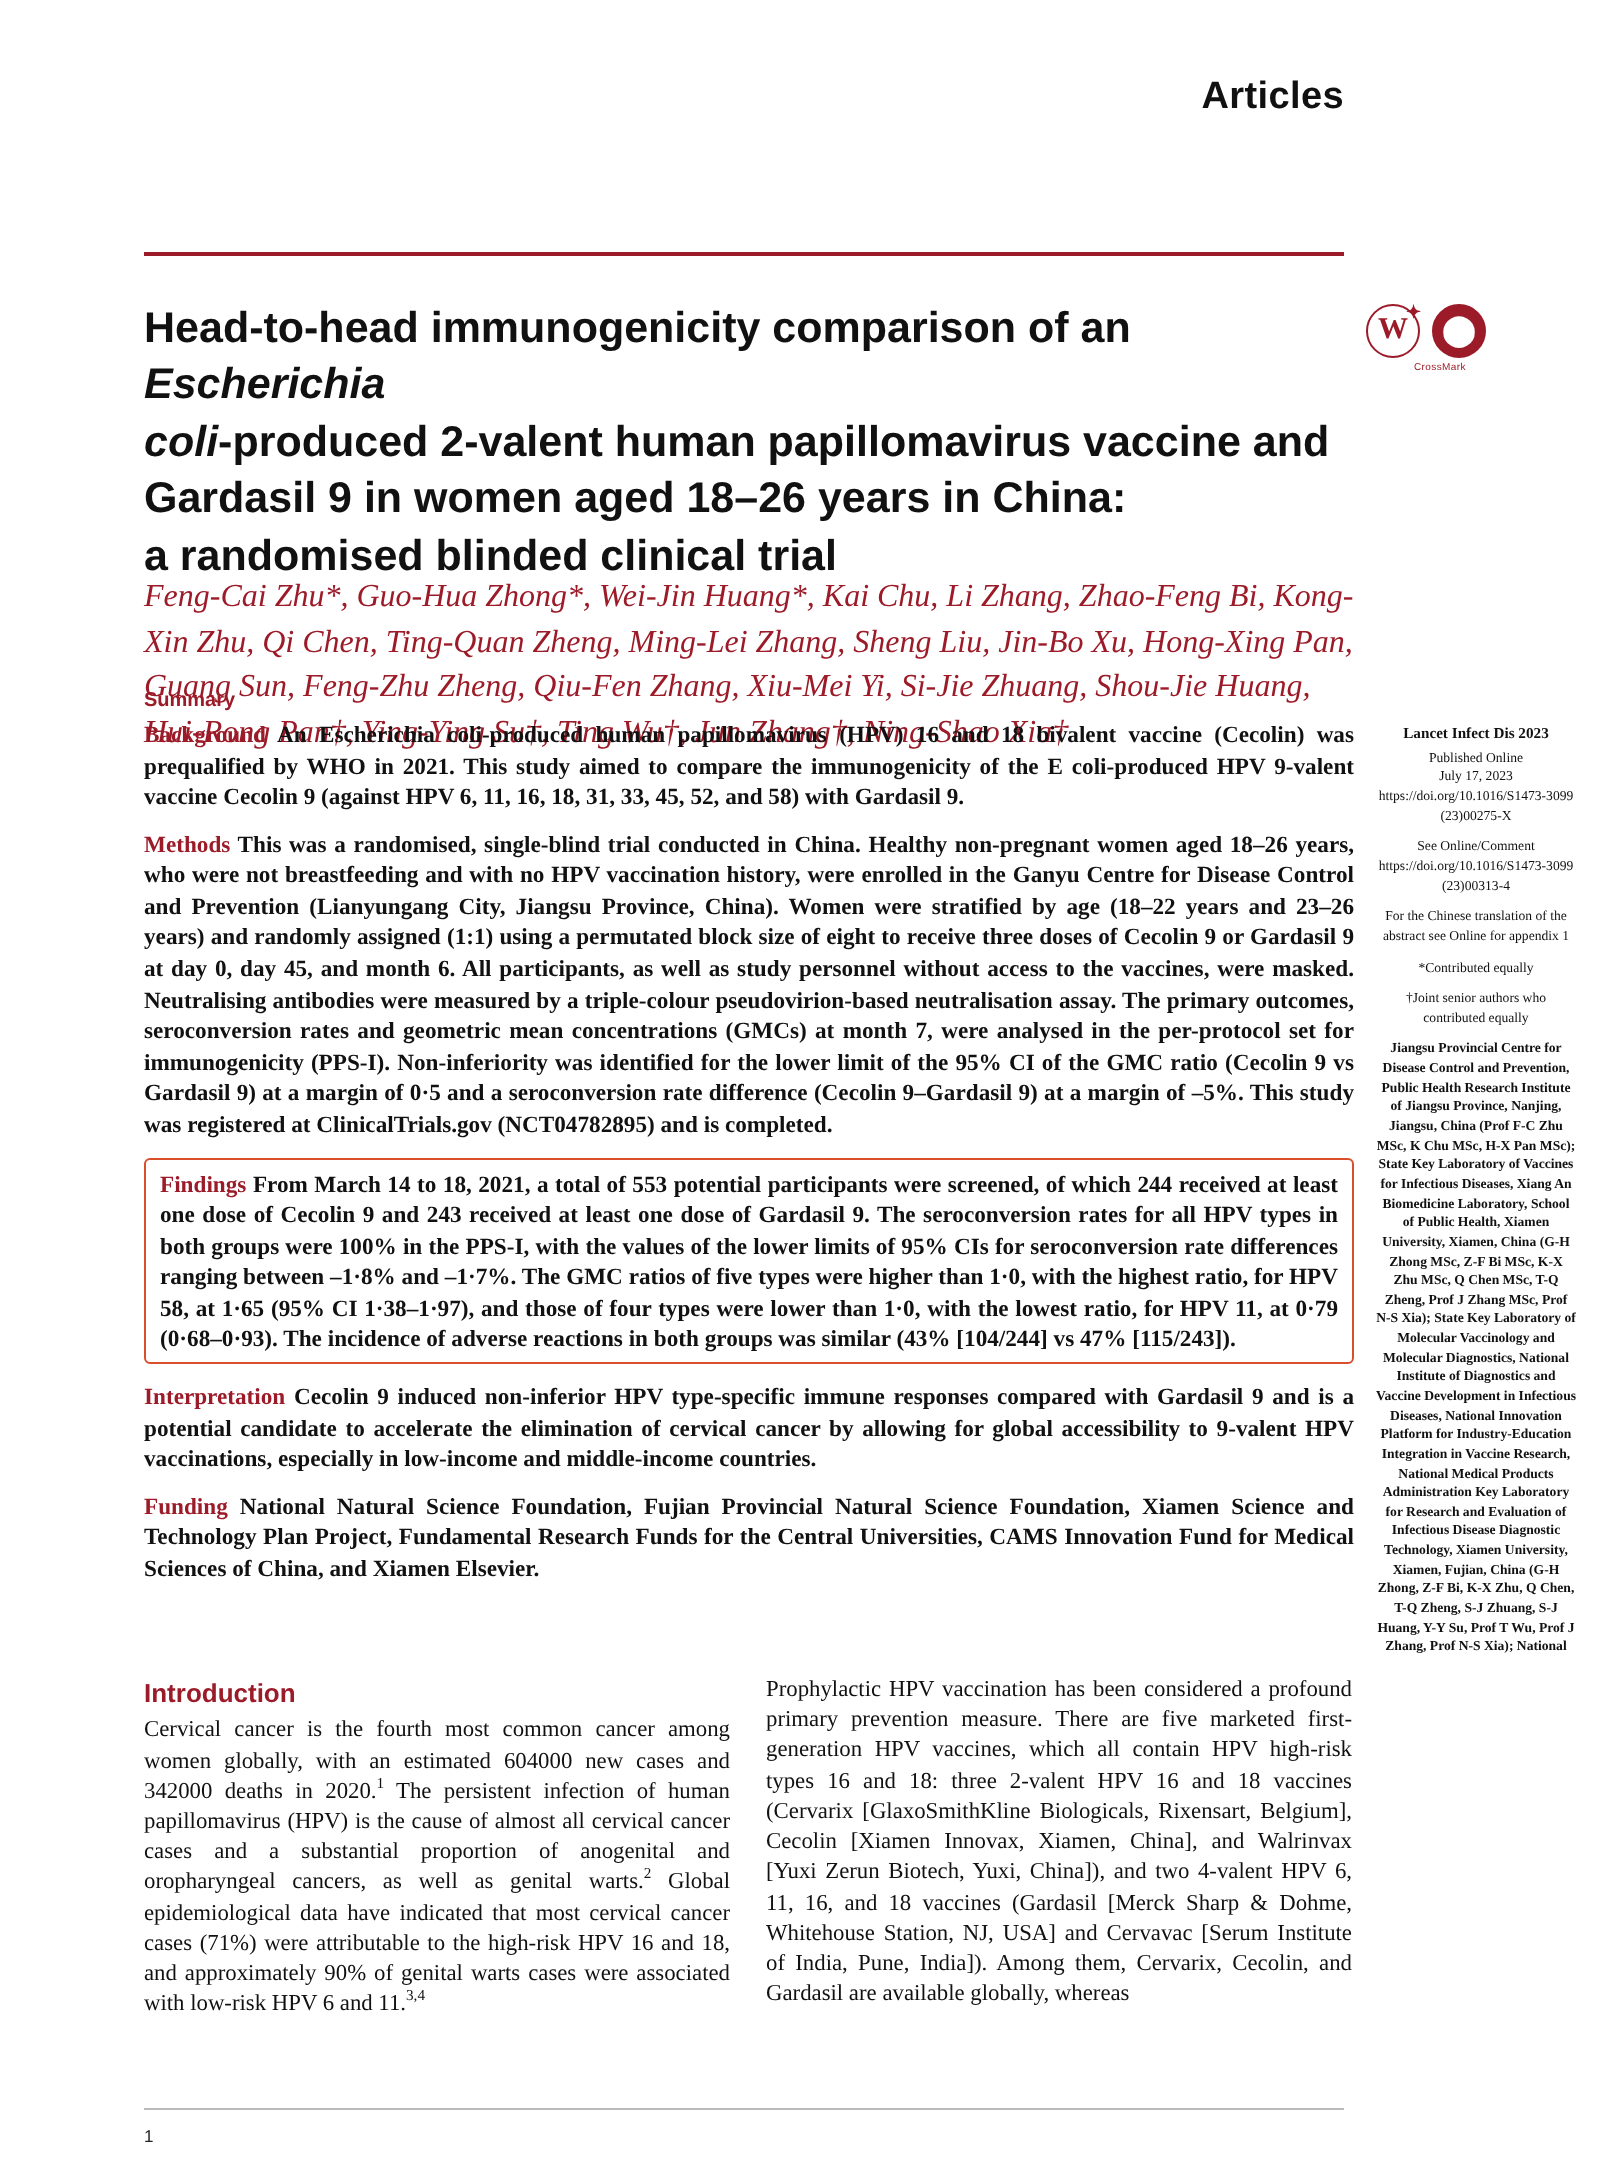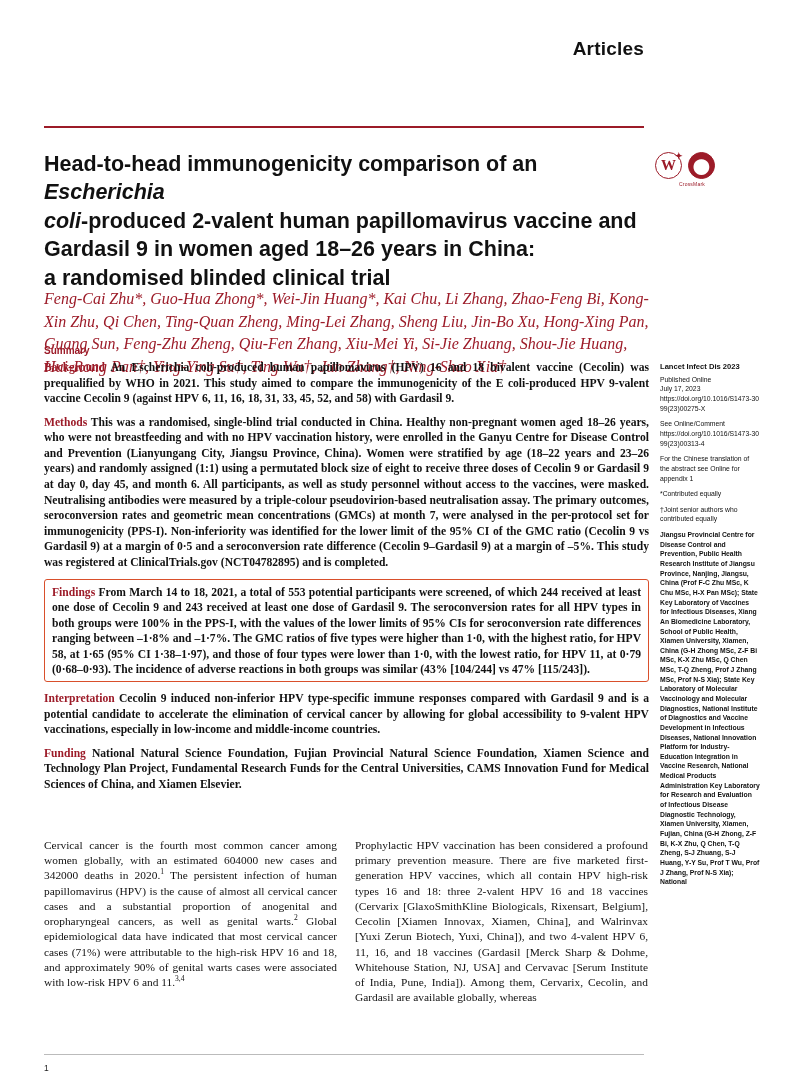--- a/index.html
+++ b/index.html
@@ -14,20 +14,21 @@
     color: #111111;
     position: relative;
     overflow: hidden;
   }
   .page {
     position: relative;
     width: 688px;
     height: 1087px;
     box-sizing: border-box;
     padding: 0;
+    margin-left: 28px;
   }
   
   .section-label {
     position: absolute;
     top: 38px;
     right: 44px;
     font-family: "Liberation Sans", sans-serif;
     font-weight: bold;
     font-size: 19px;
     color: #111;
@@ -178,24 +179,25 @@
   }
   .col p { margin: 0; }
   sup { font-size: 7.6px; vertical-align: super; line-height: 0; }
 
   
   .rail {
     position: absolute;
     top: 362px;
     left: 660px;
     width: 100px;
-    font-family: Liberation Sans, sans-serif;
+    font-family: Liberation Serif, serif;
     font-size: 6.8px;
     line-height: 1.42;
     color: #111;
+    text-align: center;
   }
   .rail .r-head {
     font-weight: bold;
     font-size: 7.6px;
     margin-bottom: 2px;
   }
   .rail p { margin: 0 0 6px 0; }
   .rail .link { color: #111; word-break: break-all; }
   .rail .bold { font-weight: bold; }
 
@@ -280,20 +282,21 @@
 
     <p class="para">
       <span class="lead">Funding</span>
       <span>National Natural Science Foundation, Fujian Provincial Natural Science Foundation, Xiamen Science and Technology Plan Project, Fundamental Research Funds for the Central Universities, CAMS Innovation Fund for Medical Sciences of China, and Xiamen Elsevier.</span>
     </p>
 
   </div>
 
   <div class="body-cols">
     <div class="col">
+      <h3>Introduction</h3>
       <p>
         <span>Cervical cancer is the fourth most common cancer among women globally, with an estimated 604000 new cases and 342000 deaths in 2020.</span><sup>1</sup><span> The persistent infection of human papillomavirus (HPV) is the cause of almost all cervical cancer cases and a substantial proportion of anogenital and oropharyngeal cancers, as well as genital warts.</span><sup>2</sup><span> Global epidemiological data have indicated that most cervical cancer cases (71%) were attributable to the high-risk HPV 16 and 18, and approximately 90% of genital warts cases were associated with low-risk HPV 6 and 11.</span><sup>3,4</sup>
       </p>
     </div>
     <div class="col">
       <p>Prophylactic HPV vaccination has been considered a profound primary prevention measure. There are five marketed first-generation HPV vaccines, which all contain HPV high-risk types 16 and 18: three 2-valent HPV 16 and 18 vaccines (Cervarix [GlaxoSmithKline Biologicals, Rixensart, Belgium], Cecolin [Xiamen Innovax, Xiamen, China], and Walrinvax [Yuxi Zerun Biotech, Yuxi, China]), and two 4-valent HPV 6, 11, 16, and 18 vaccines (Gardasil [Merck Sharp &amp; Dohme, Whitehouse Station, NJ, USA] and Cervavac [Serum Institute of India, Pune, India]). Among them, Cervarix, Cecolin, and Gardasil are available globally, whereas</p>
     </div>
   </div>
 
   <div class="rail">

